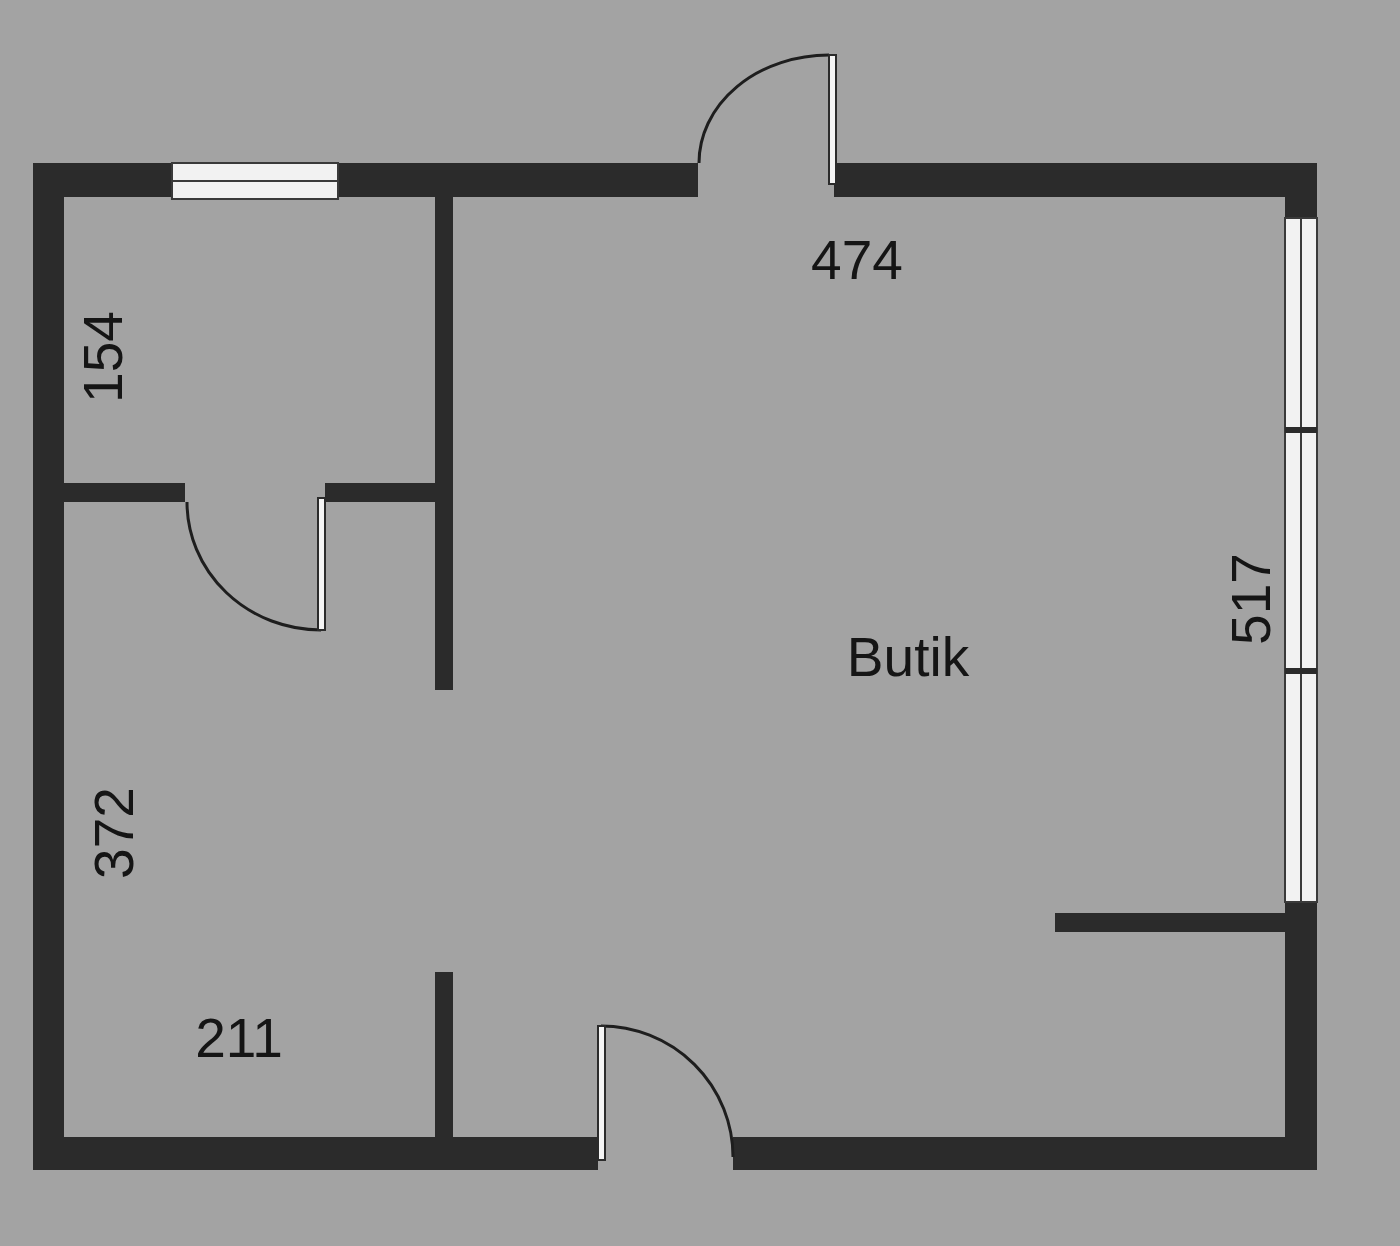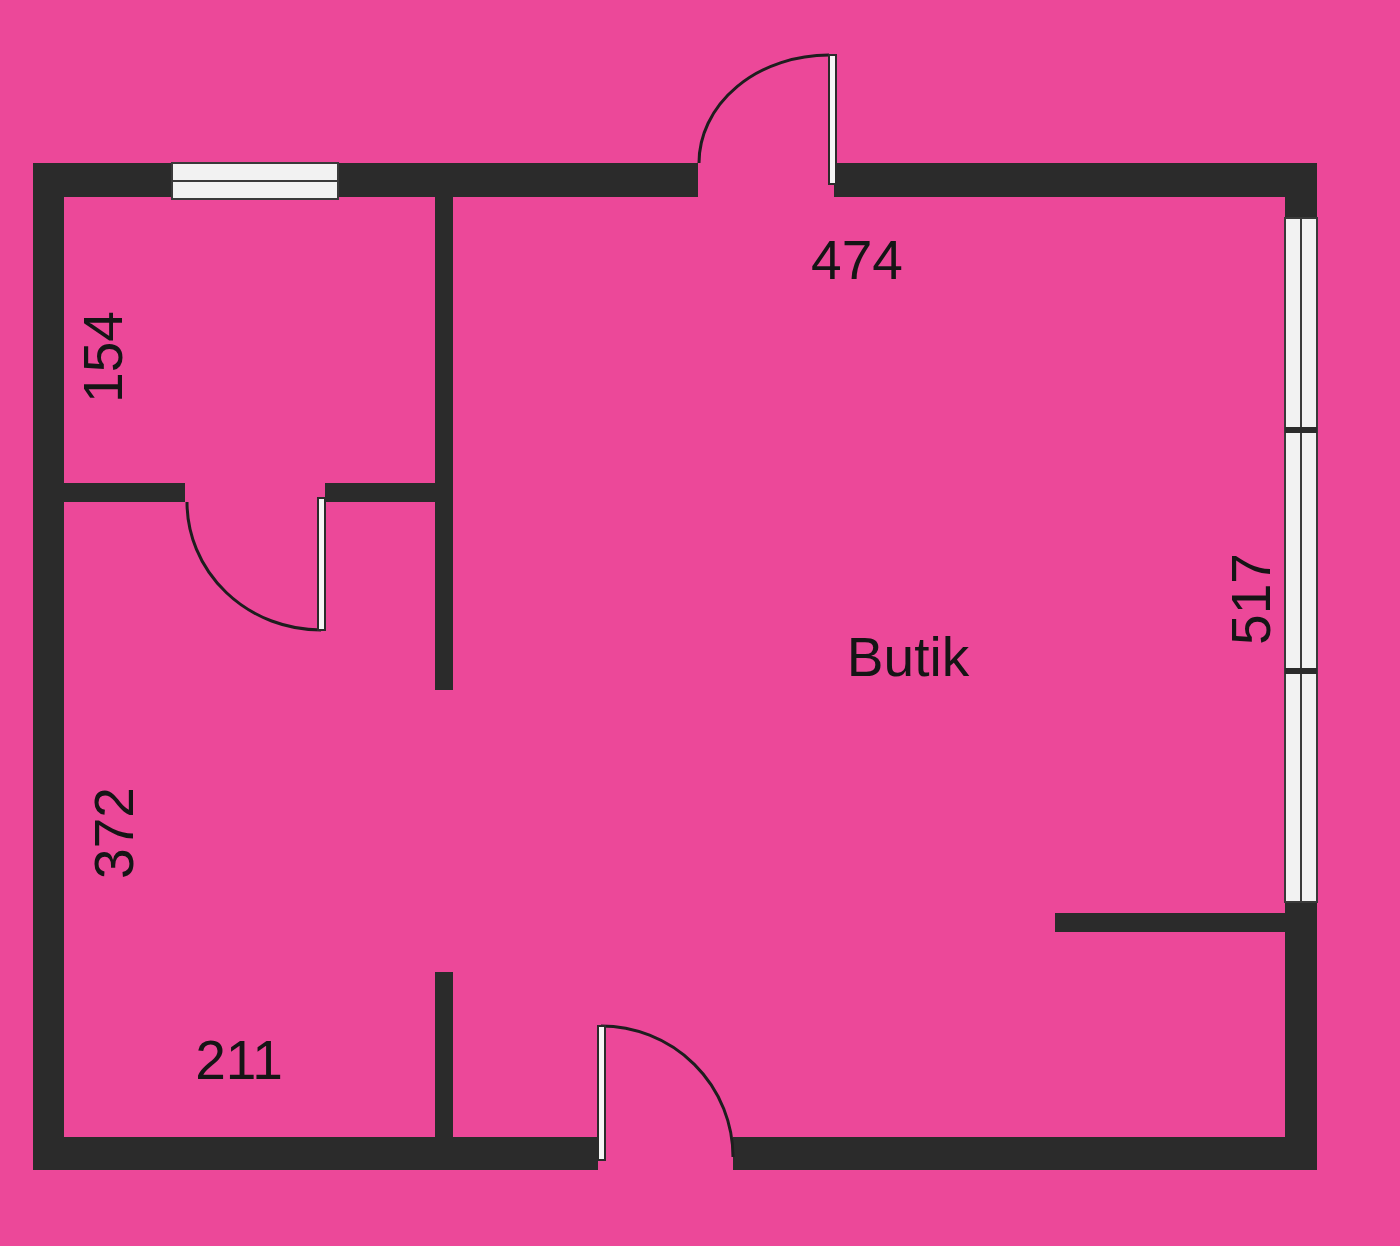--- a/index.html
+++ b/index.html
@@ -4,21 +4,21 @@
 <style>
   html, body {
     margin: 0;
     padding: 0;
     background: #e9e9e9;
   }
   .canvas {
     position: relative;
     width: 1400px;
     height: 1246px;
-    background: #ec4899;
+    background: #a3a3a3;
     overflow: hidden;
     font-family: "Liberation Sans", sans-serif;
   }
   .plan-svg {
     position: absolute;
     left: 0;
     top: 0;
   }
   .wall          { fill: #2b2b2b; }
   .window-glass  { fill: #f2f2f2; stroke: #3a3a3a; stroke-width: 2; }
@@ -79,17 +79,17 @@
   </svg>
 
   <div class="lbl" style="left:857px; top:260px;">474</div>
 
   <div class="lbl rot" style="left:103px; top:357px;">154</div>
 
   <div class="lbl rot" style="left:114px; top:833px;">372</div>
 
   <div class="lbl rot" style="left:1251px; top:599px;">517</div>
 
-  <div class="lbl" style="left:239px; top:1060px;">211</div>
+  <div class="lbl" style="left:239px; top:1038px;">211</div>
 
   <div class="lbl" style="left:908px; top:657px;">Butik</div>
 
 </div>
 
 </body></html>

